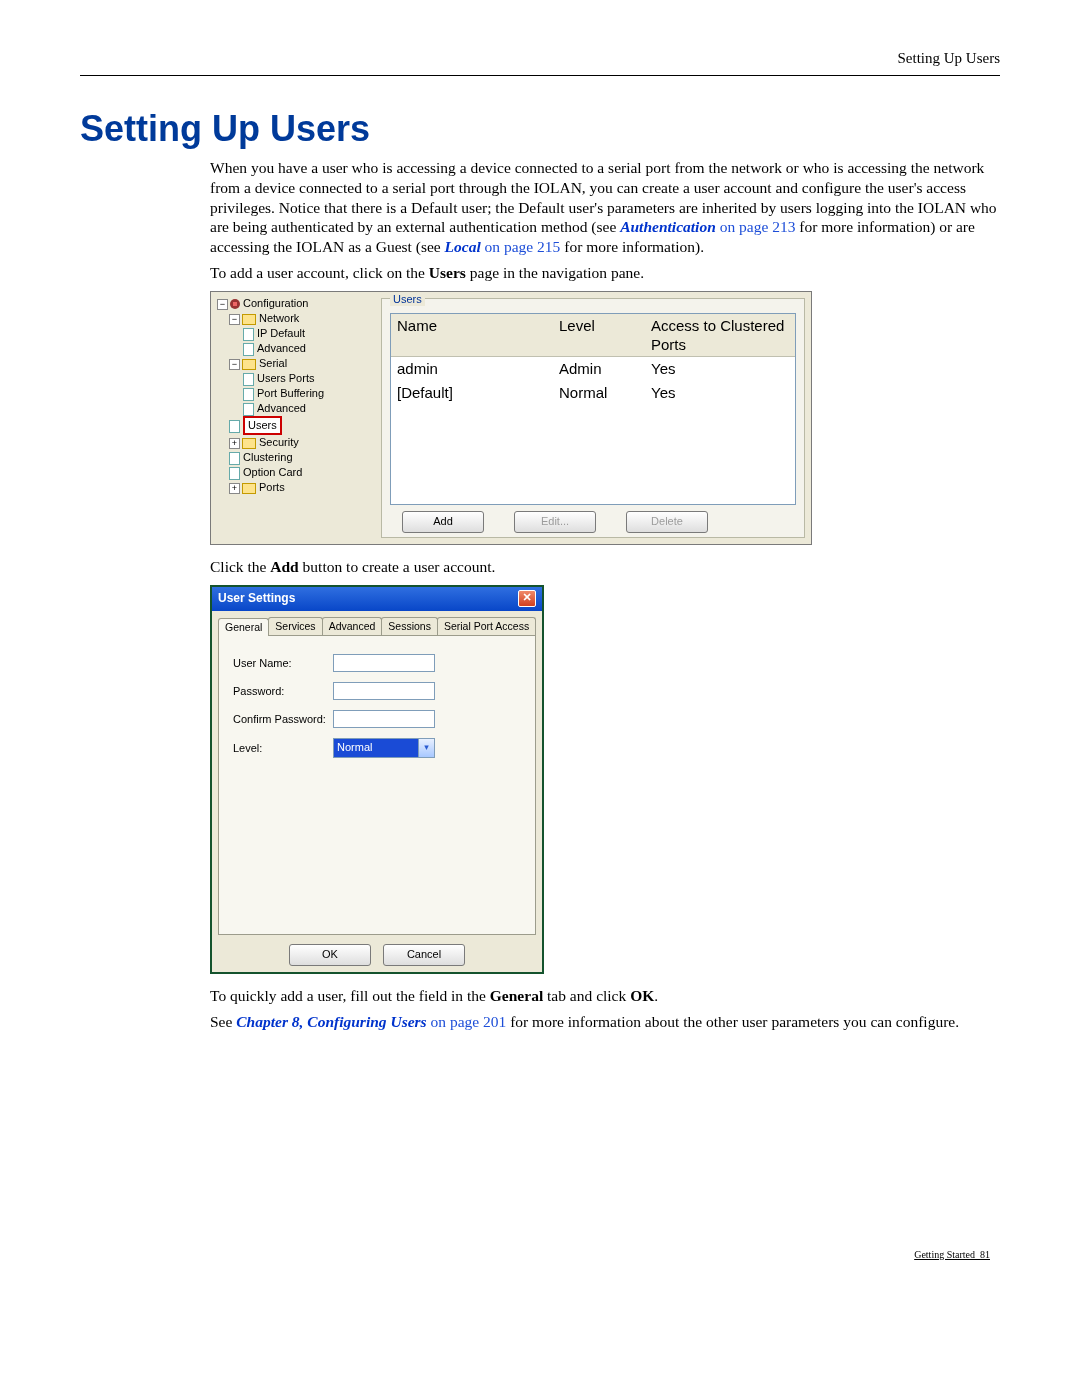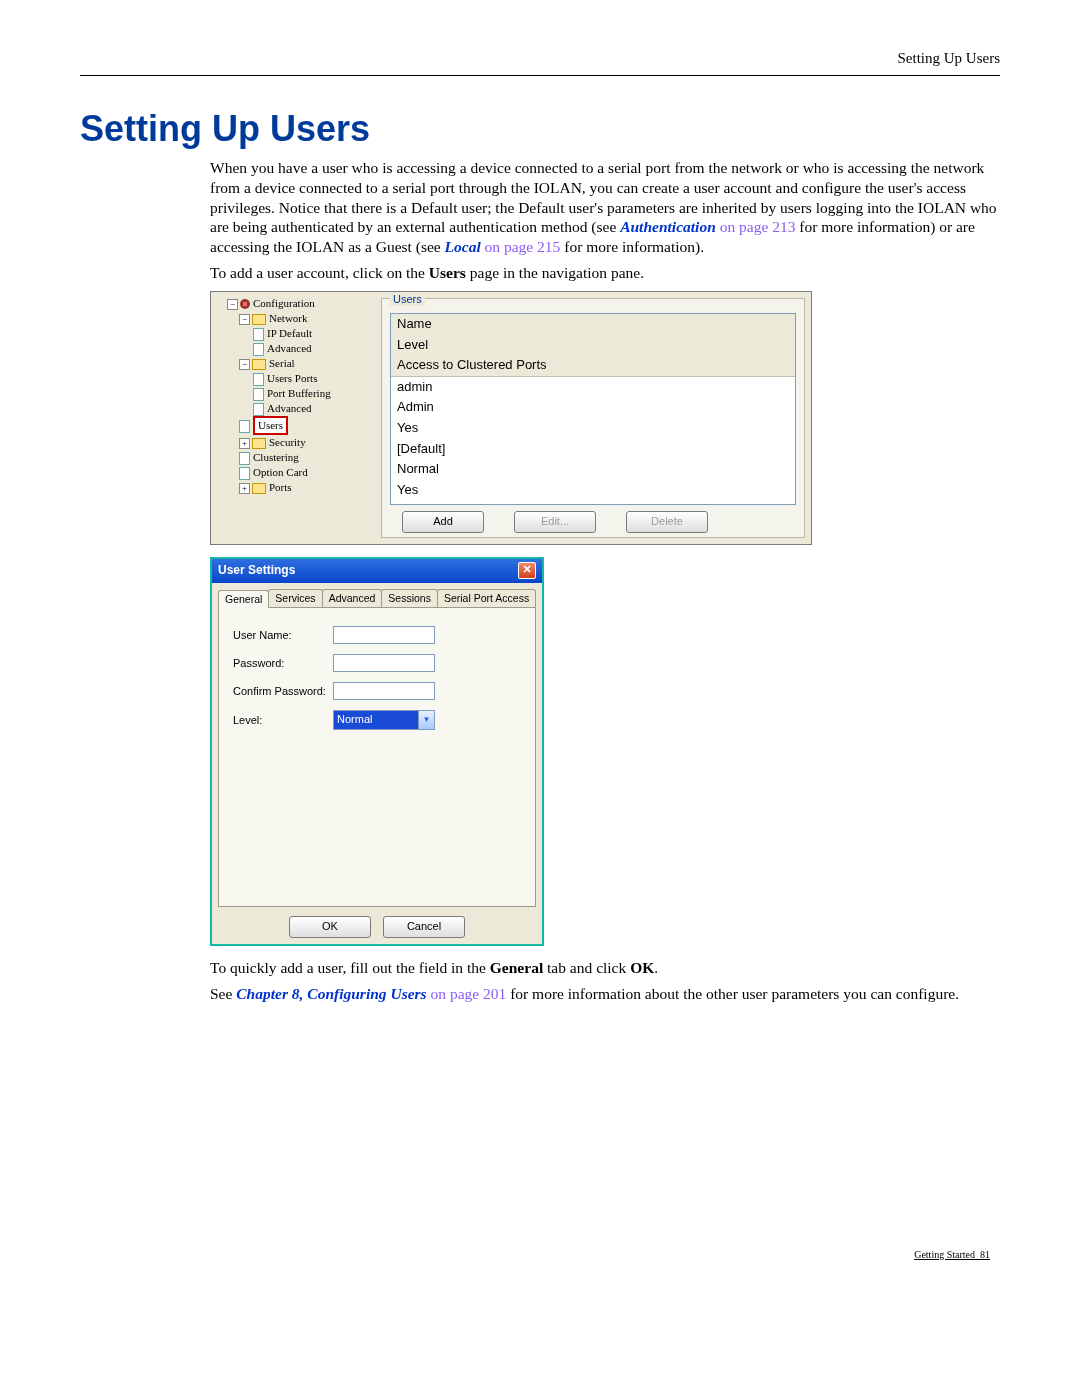--- a/index.html
+++ b/index.html
@@ -32,40 +32,39 @@
     font-weight: bold;
     font-size: 36px;
     margin: 0 0 8px 0;
   }
   .body-block {
     margin-left: 130px;
     font-size: 15.5px;
     line-height: 1.28;
   }
   .para { margin: 0 0 6px 0; }
-  .link { color: #8b5cf6; }
+  .link { color: #1d4ed8; }
   .link-bi { color: #0033cc; font-style: italic; font-weight: bold; }
   
   .shot1 {
     margin: 8px 0 12px 0;
     width: 600px;
     height: 252px;
     background: #ece9d8;
     border: 1px solid #7a7a7a;
     position: relative;
     font-family: Tahoma, Arial, sans-serif;
     font-size: 11px;
     color: #000;
   }
   .s1-tree {
     position: absolute;
-    left: 16px; top: 4px;
+    left: 6px; top: 4px;
     width: 150px;
     line-height: 15px;
-    font-family: Liberation Serif, serif;
   }
   .tree-row { white-space: nowrap; }
   .exp { display:inline-block; width:9px; height:9px; border:1px solid #888; background:#fff; font-size:9px; line-height:8px; text-align:center; vertical-align:middle; margin-right:2px;}
   .fld { display:inline-block; width:12px; height:9px; background:#fde38b; border:1px solid #c49a00; vertical-align:middle; margin-right:3px;}
   .gear { display:inline-block; width:10px; height:10px; border-radius:50%; background:radial-gradient(circle,#e66 35%,#933 36%); vertical-align:middle; margin-right:3px;}
   .pg { display:inline-block; width:9px; height:11px; background:#fff; border:1px solid #6aa; vertical-align:middle; margin-right:3px;}
   .ind1{padding-left:12px}.ind2{padding-left:26px}
   .hi-users {
     display:inline-block; padding:0 3px;
     border:2px solid #c00;
@@ -86,22 +85,21 @@
     font-size: 11px;
   }
   .s1-list {
     position: absolute;
     left: 8px; right: 8px; top: 14px; height: 190px;
     background: #fff;
     border: 1px solid #7f9db9;
   }
   .s1-hdr, .s1-row {
     display: flex;
-    font-size: 13px;
-    flex-direction: column;
+    font-size: 15px;
   }
   .s1-hdr div, .s1-row div {
     padding: 2px 6px;
   }
   .s1-hdr {
     background: #ece9d8;
     border-bottom: 1px solid #c0c0b0;
   }
   .col-name{width:150px}
   .col-lvl{width:80px}
@@ -120,21 +118,21 @@
     border-radius: 3px;
     text-align:center;
     line-height:18px;
   }
   .winbtn.dis { color:#9c9c9c; }
   
   .shot2 {
     margin: 8px 0 12px 0;
     width: 330px;
     height: 385px;
-    border: 2px solid #14b8a6;
+    border: 2px solid #14532d;
     background: #ece9d8;
     position: relative;
     font-family: Tahoma, Arial, sans-serif;
     font-size: 11px;
   }
   .s2-title {
     height: 20px;
     background: linear-gradient(#2f6fe0,#0846c8);
     color:#fff;
     font-weight:bold;
@@ -259,20 +257,23 @@
           </div>
         </div>
         <div class="s1-btns">
           <div class="winbtn">Add</div>
           <div class="winbtn dis">Edit...</div>
           <div class="winbtn dis">Delete</div>
         </div>
       </div>
     </div>
 
+    <p class="para">
+      <span>Click the </span><b>Add</b><span> button to create a user account.</span>
+    </p>
 
     <div class="shot2">
       <div class="s2-title">
         <span>User Settings</span>
         <span class="closebox">✕</span>
       </div>
       <div class="s2-tabs">
         <div class="s2-tab active">General</div>
         <div class="s2-tab">Services</div>
         <div class="s2-tab">Advanced</div>

